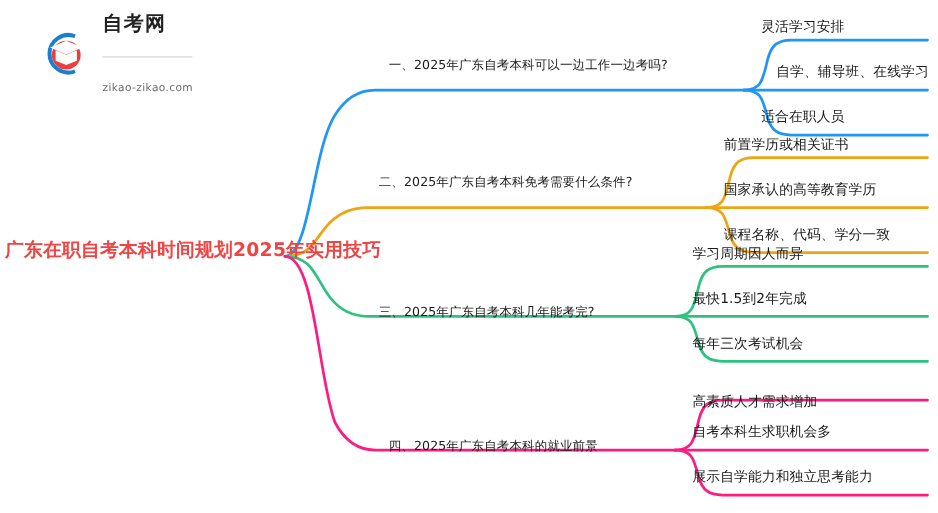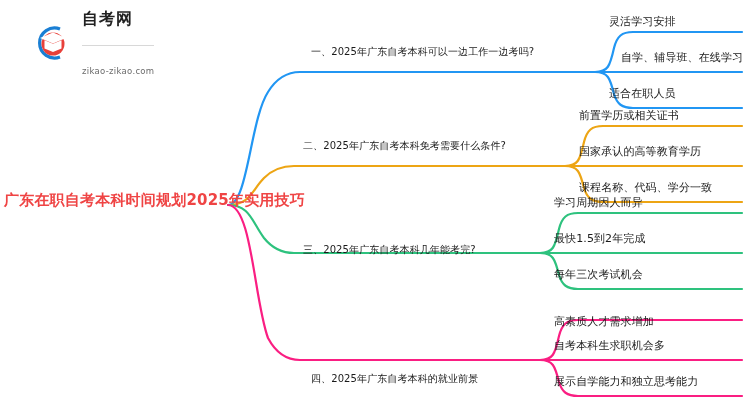--- a/index.html
+++ b/index.html
@@ -102,18 +102,18 @@
   <div class="branch-label" style="left:303px;top:139px;text-align:center;">二、2025年广东自考本科免考需要什么条件?</div>
   <div class="sub-label" style="left:579px;top:108px;">前置学历或相关证书</div>
   <div class="sub-label" style="left:579px;top:144px;">国家承认的高等教育学历</div>
   <div class="sub-label" style="left:579px;top:180px;">课程名称、代码、学分一致</div>
 
   <div class="branch-label" style="left:303px;top:243px;">三、2025年广东自考本科几年能考完?</div>
   <div class="sub-label" style="left:554px;top:195px;">学习周期因人而异</div>
   <div class="sub-label" style="left:554px;top:231px;">最快1.5到2年完成</div>
   <div class="sub-label" style="left:554px;top:267px;">每年三次考试机会</div>
 
-  <div class="branch-label" style="left:311px;top:350px;margin-top:22px;">四、2025年广东自考本科的就业前景</div>
+  <div class="branch-label" style="left:311px;top:350px;">四、2025年广东自考本科的就业前景</div>
   <div class="sub-label" style="left:554px;top:314px;">高素质人才需求增加</div>
   <div class="sub-label" style="left:554px;top:338px;">自考本科生求职机会多</div>
   <div class="sub-label" style="left:554px;top:374px;">展示自学能力和独立思考能力</div>
 
 </div>
 
 </body></html>

